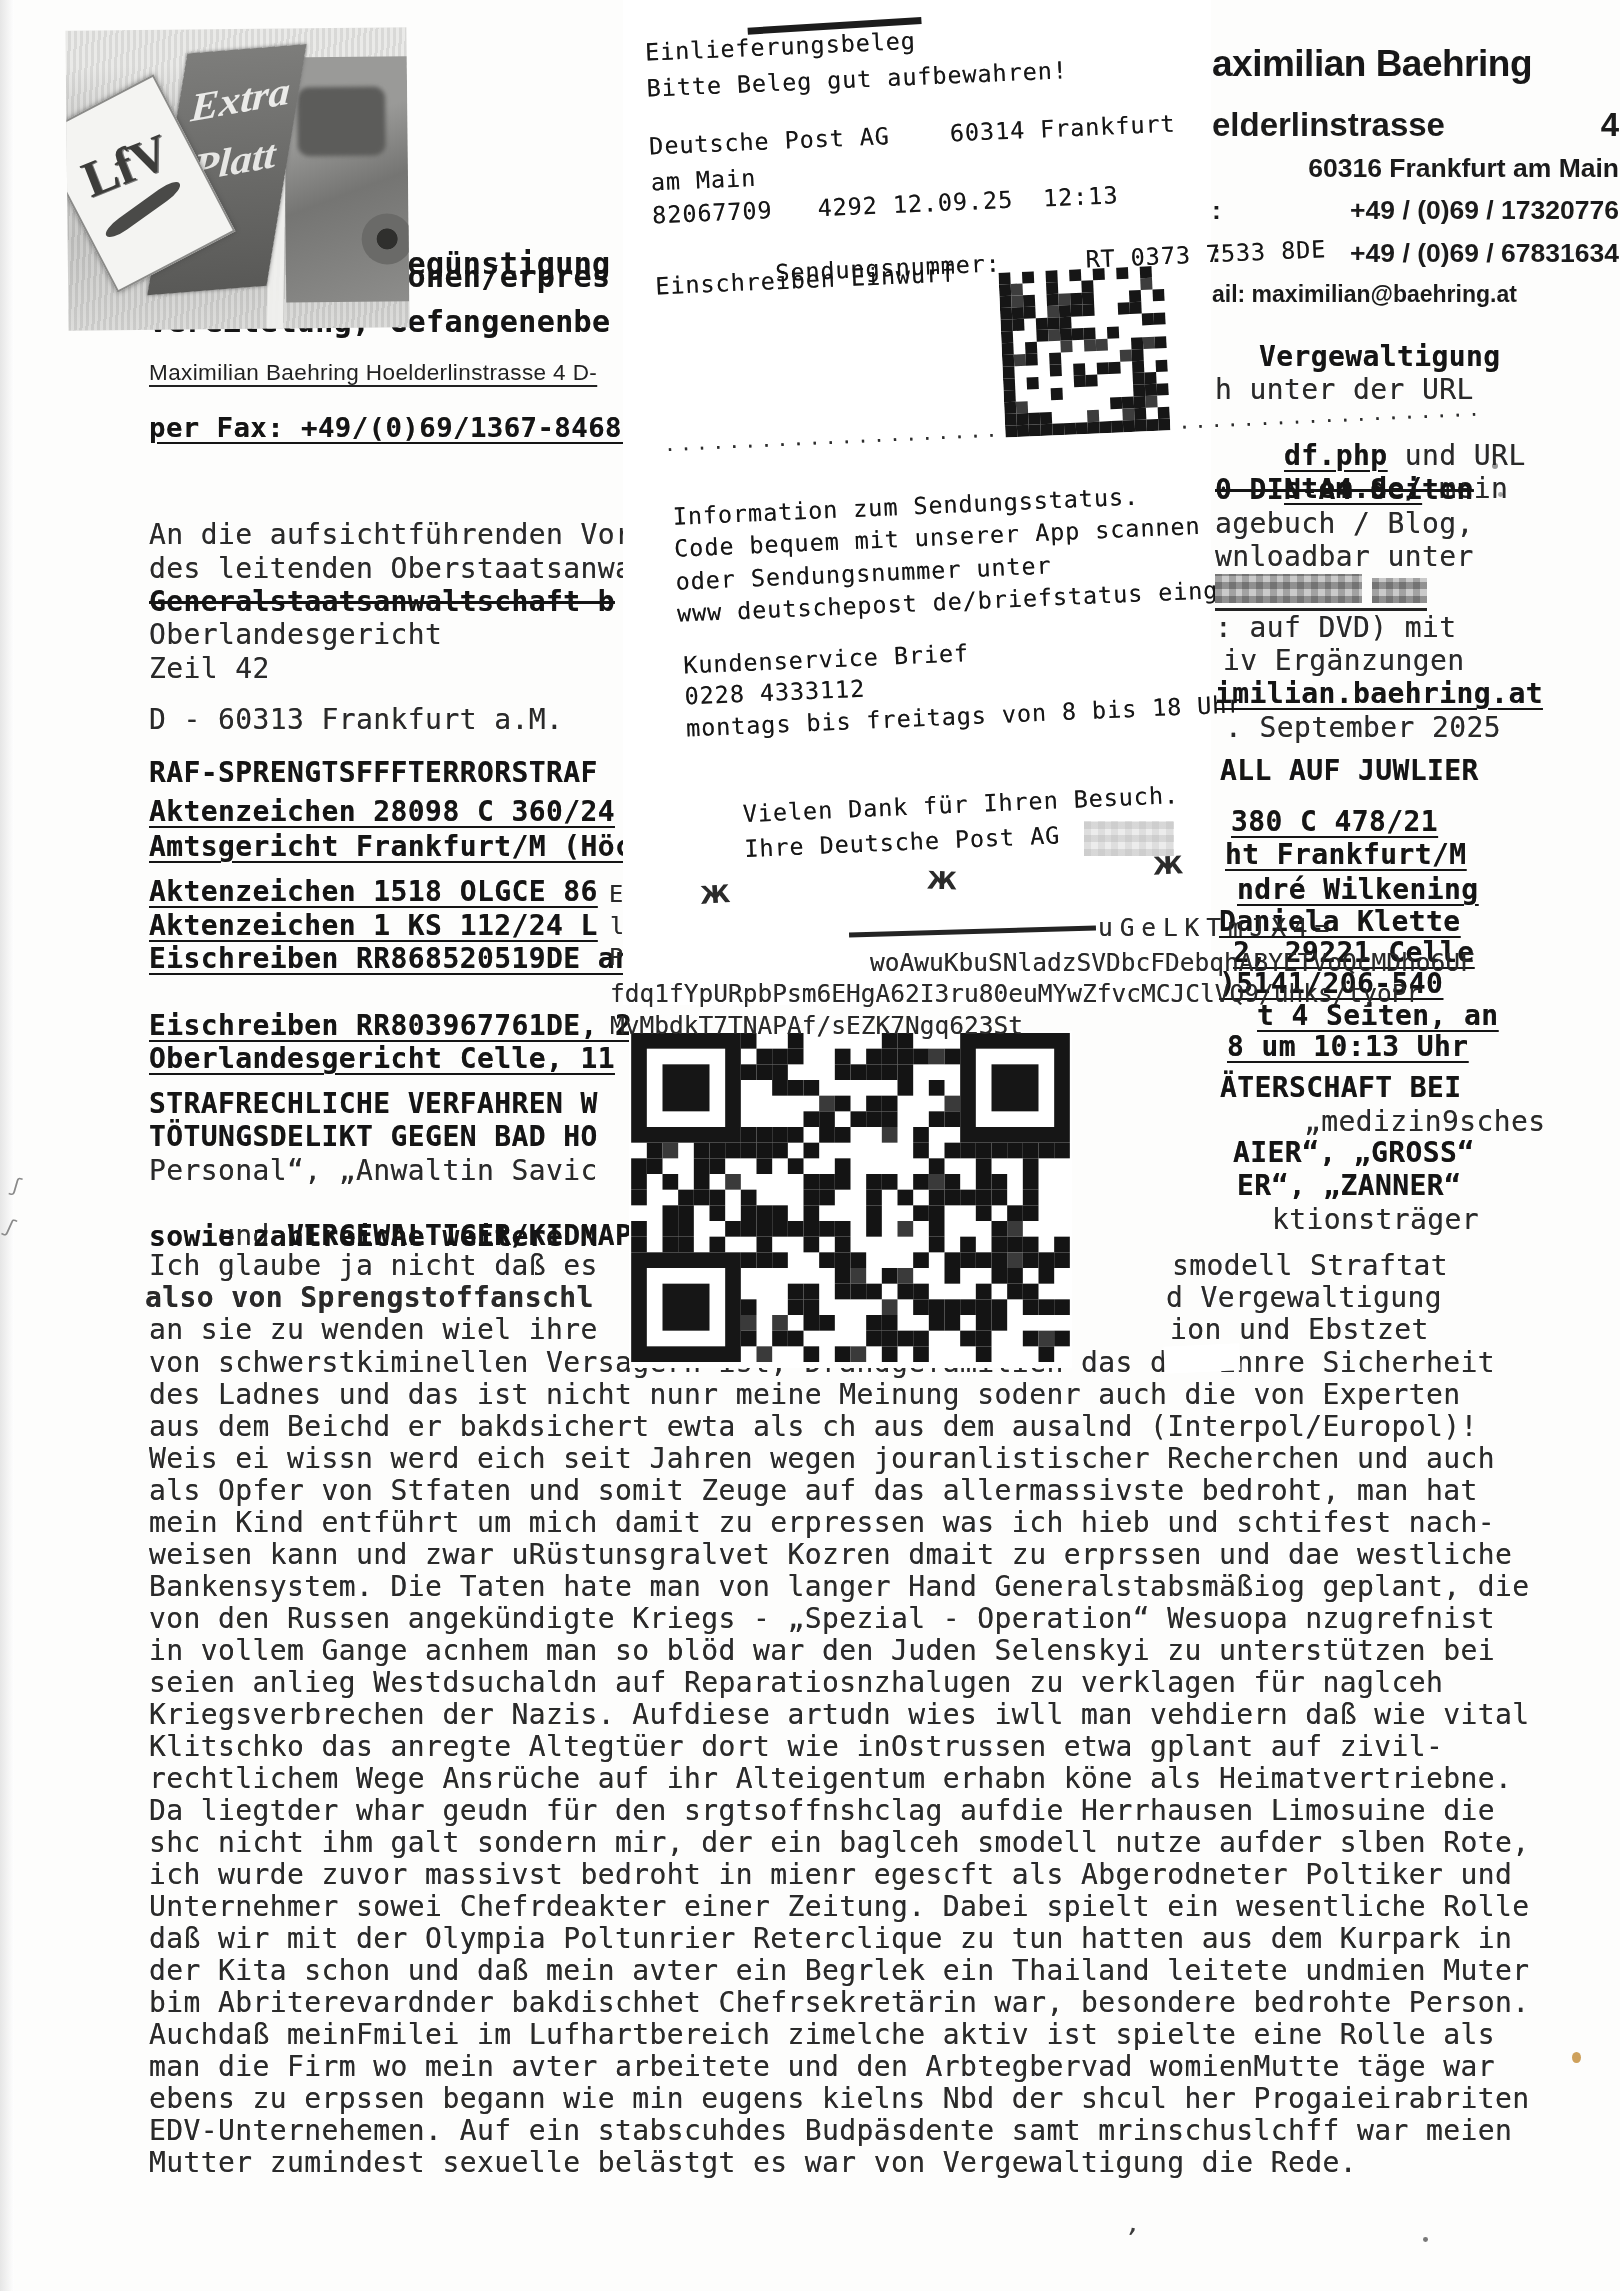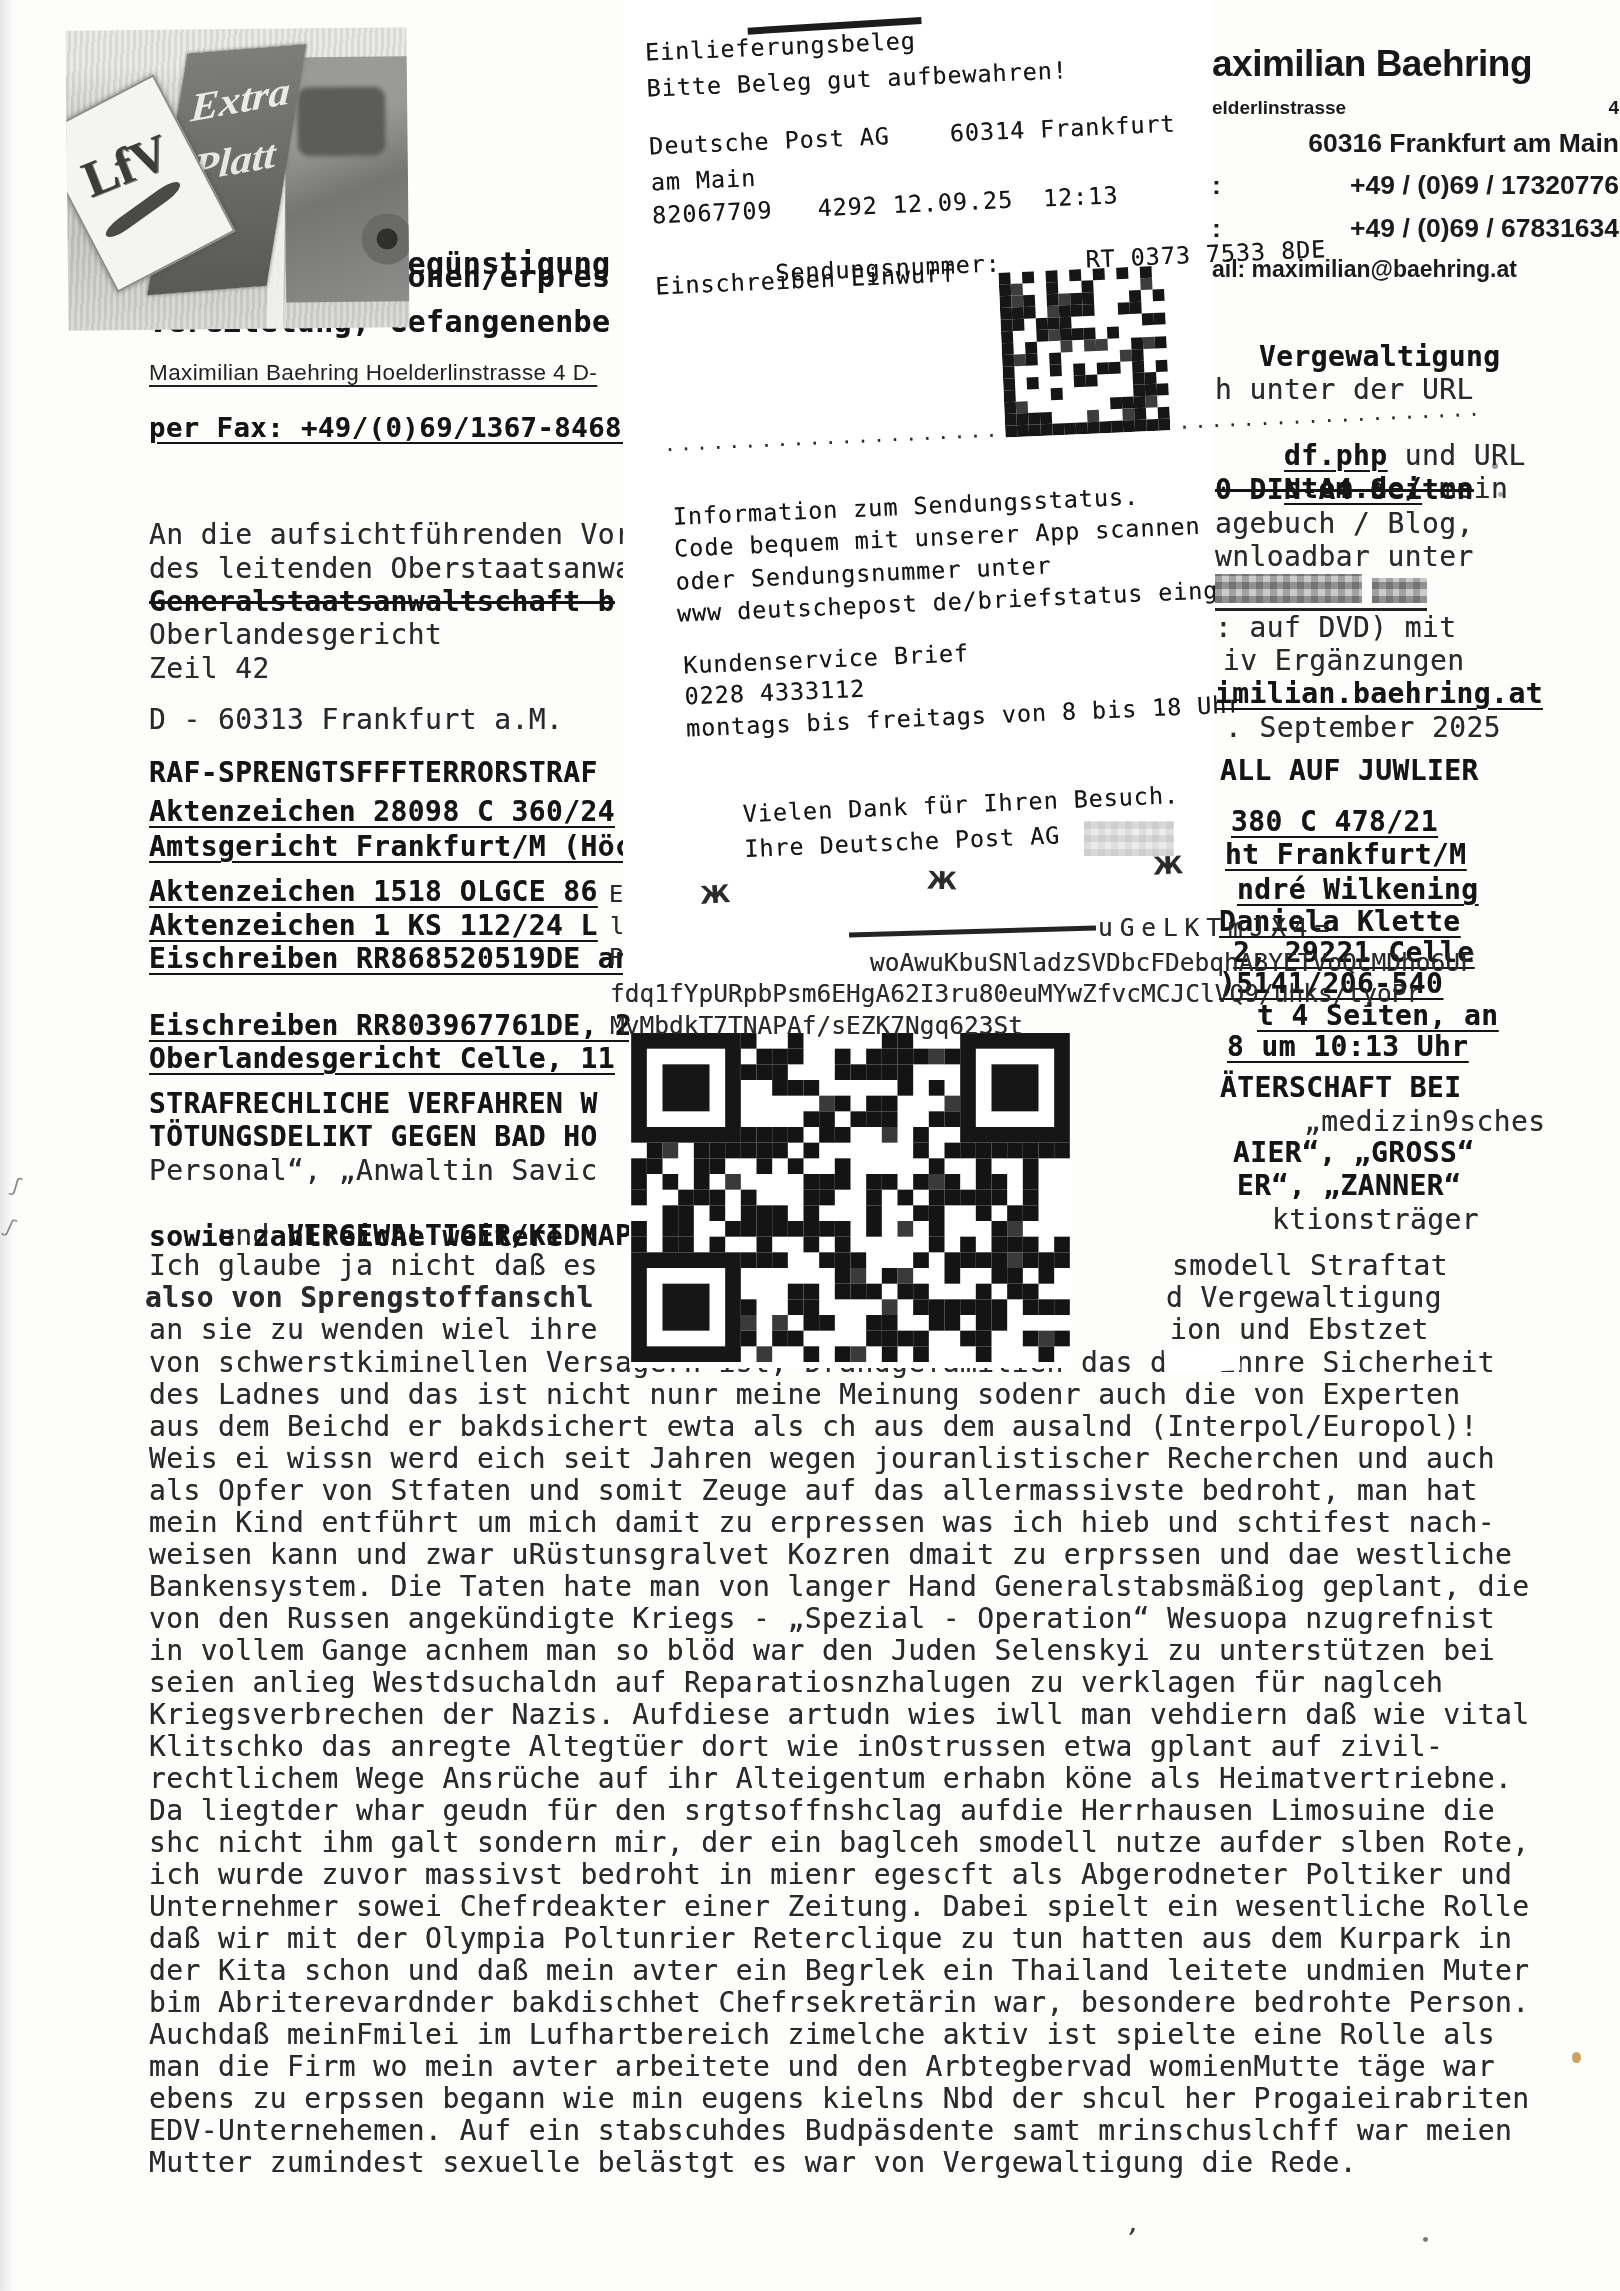--- a/index.html
+++ b/index.html
@@ -71,21 +71,21 @@
       <div style="position:absolute;left:19.6px;top:37px;font-family:'Liberation Serif',serif;
                   font-weight:bold;font-size:51px;color:#3c3c3a;transform:rotate(6deg);
                   text-shadow:1px 1px 0 #777;">LfV</div>
       <div style="position:absolute;left:13.7px;top:106px;width:90px;height:13.7px;
                   background:#4a4a48;transform:rotate(-8deg);border-radius:40%/90%;"></div>
     </div>
   </div>
 
   <div style="position:absolute;left:1212px;top:43px;width:407px;z-index:1;">
     <div class="sans" style="font-weight:bold;font-size:37px;color:#181818;letter-spacing:-0.5px;">aximilian Baehring</div>
-    <div class="lh-row" style="font-size:19px;margin-top:12px;align-items:center;">
+    <div class="lh-row" style="font-size:33px;margin-top:21px;align-items:center;">
       <span>elderlinstrasse</span>
       <span>4</span>
     </div>
     <div class="lh-row" style="font-size:26.5px;margin-top:8.8px;justify-content:flex-end;">
       <span>60316 Frankfurt am Main</span>
     </div>
     <div class="lh-row" style="font-size:26.5px;margin-top:10.8px;">
       <span>:</span>
       <span>+49 / (0)69 / 17320776</span>
     </div>

